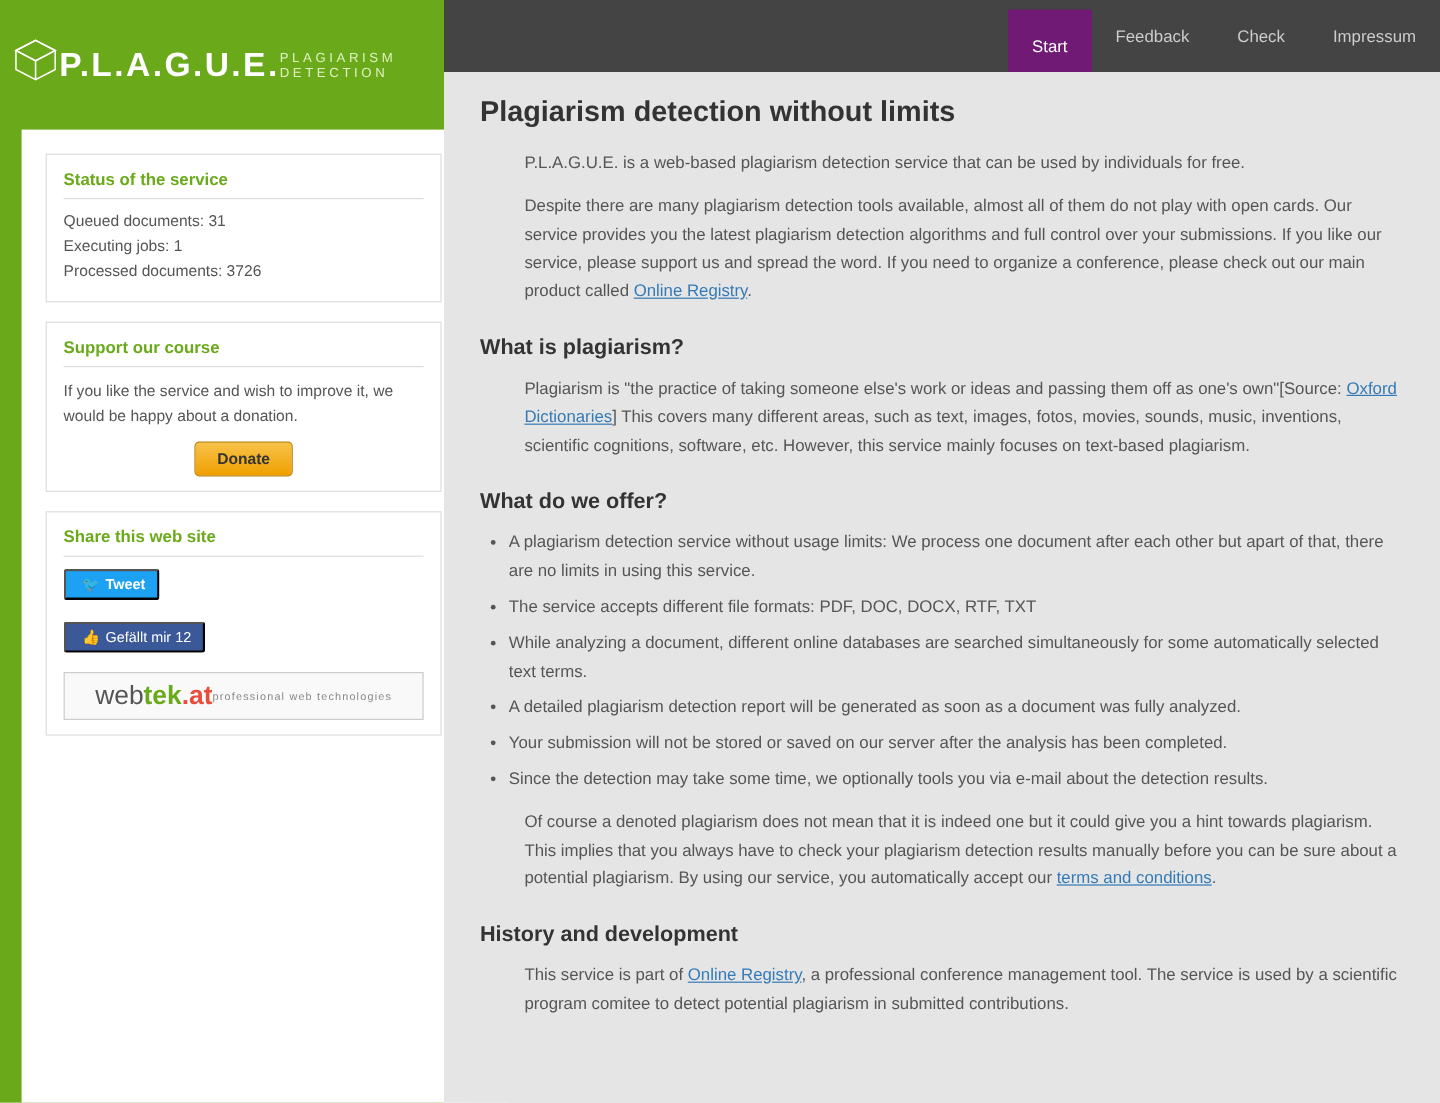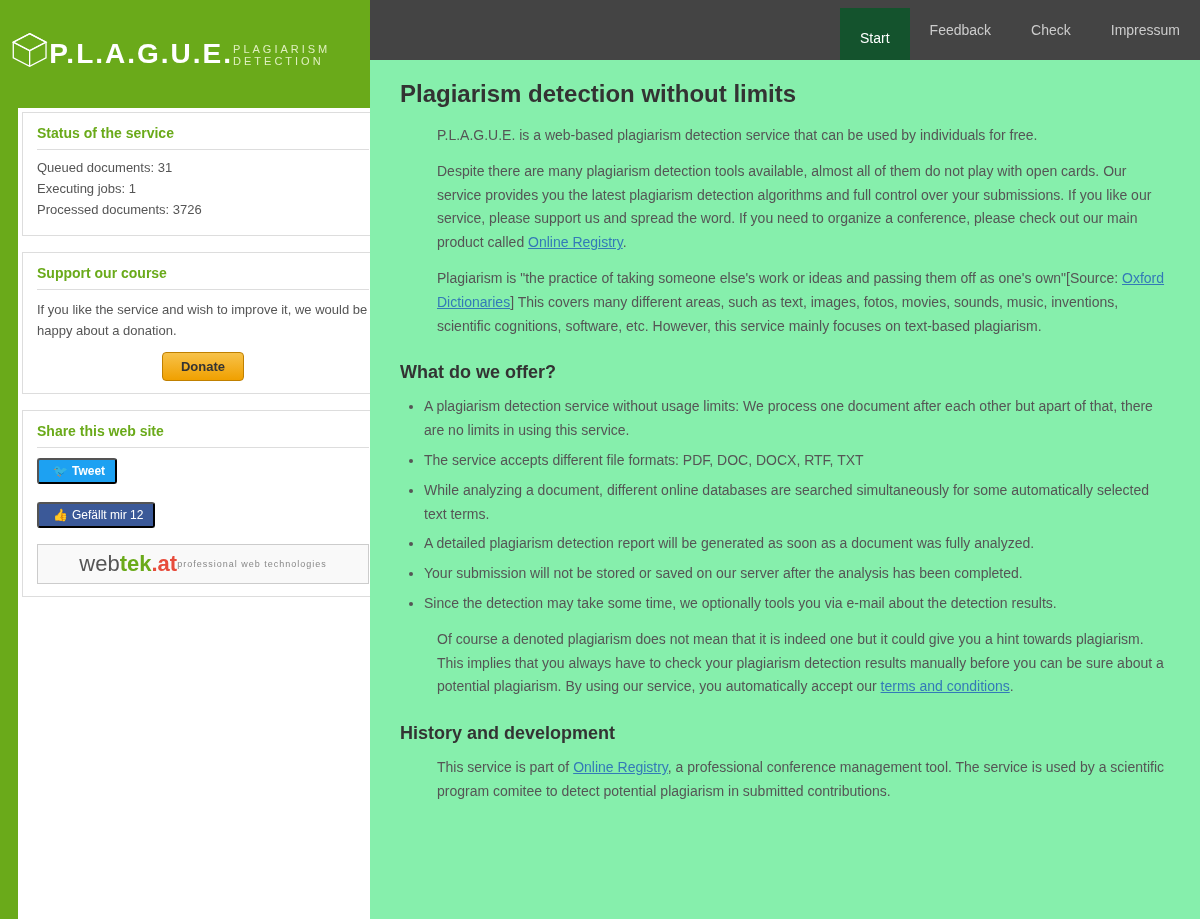--- a/index.html
+++ b/index.html
@@ -9,21 +9,21 @@
     #wrapper { display: flex; min-height: 919px; max-width: 1200px; margin: 0 auto; background: #fff; }
 
     
     #sidebar { width: 370px; min-width: 370px; background: #6aaa1a; display: flex; flex-direction: column; align-items: center; }
 
     .logo-area { width: 100%; display: flex; flex-direction: row; align-items: center; justify-content: center; padding: 20px 10px; background: #6aaa1a; }
     .logo-icon { width: 60px; height: 60px; margin-bottom: 8px; }
     .logo-title { color: #fff; font-size: 28px; font-weight: bold; letter-spacing: 2px; }
     .logo-subtitle { color: #e0f0c0; font-size: 11px; letter-spacing: 3px; margin-top: 2px; }
 
-    .sidebar-content { background: #fff; width: 100%; flex: 1; padding: 4px; margin-left: 36px; }
+    .sidebar-content { background: #fff; width: 100%; flex: 1; padding: 20px; margin-left: 36px; }
 
     .sidebar-box { border: 1px solid #ddd; padding: 12px 14px; margin-bottom: 16px; }
     .sidebar-box h3 { color: #6aaa1a; font-size: 14px; font-weight: bold; border-bottom: 1px solid #ddd; padding-bottom: 8px; margin-bottom: 10px; }
     .sidebar-box p { color: #555; font-size: 13px; line-height: 1.6; margin-bottom: 6px; }
     .sidebar-box a { color: #337ab7; text-decoration: underline; }
 
     .status-item { color: #555; font-size: 13px; margin-bottom: 6px; }
 
     .donate-area { text-align: center; margin-top: 10px; }
     .donate-btn { background: linear-gradient(to bottom, #f7c24a, #f0a000); border: 1px solid #c08000; border-radius: 4px; padding: 6px 18px; font-size: 13px; font-weight: bold; color: #333; cursor: pointer; display: inline-block; }
@@ -37,24 +37,24 @@
     .webtek-logo { margin-top: 16px; border: 1px solid #ccc; padding: 6px 10px; display: flex; align-items: center; justify-content: center; background: #f9f9f9; }
     .webtek-logo .web { color: #555; font-size: 22px; }
     .webtek-logo .tek { color: #6aaa1a; font-size: 22px; font-weight: bold; }
     .webtek-logo .at { color: #e74c3c; font-size: 22px; font-weight: bold; }
     .webtek-logo .sub { display: block; font-size: 9px; color: #888; letter-spacing: 1px; text-align: center; }
 
     
     #topbar-wrapper { display: flex; flex-direction: column; flex: 1; }
     #topbar { background: #444; display: flex; justify-content: flex-end; height: 60px; align-items: center; }
     .nav-item { color: #ccc; font-size: 14px; padding: 0 20px; height: 100%; display: flex; align-items: center; cursor: pointer; text-decoration: none; }
-    .nav-item.active { background: #14532d; color: #fff; margin-top: 16px; }
+    .nav-item.active { background: #701a75; color: #fff; margin-top: 16px; }
 
     
-    #main { padding: 20px 30px; flex: 1; background: #86efac; }
+    #main { padding: 20px 30px; flex: 1; background: #e5e5e5; }
     #main h1 { font-size: 24px; font-weight: bold; color: #333; margin-bottom: 16px; }
     #main h2 { font-size: 18px; font-weight: bold; color: #333; margin: 24px 0 12px; }
     #main p { font-size: 14px; color: #555; line-height: 1.7; margin-bottom: 12px; margin-left: 37px; }
     #main a { color: #337ab7; text-decoration: underline; }
     #main ul { margin-left: 24px; margin-bottom: 12px; }
     #main ul li { font-size: 14px; color: #555; line-height: 1.7; margin-bottom: 6px; }
   </style>
 </head>
 <body>
 
@@ -126,20 +126,21 @@
 
     <div id="main">
       <h1>Plagiarism detection without limits</h1>
 
       <p>P.L.A.G.U.E. is a web-based plagiarism detection service that can be used by individuals for free.</p>
 
       <p>
         <span>Despite there are many plagiarism detection tools available, almost all of them do not play with open cards. Our service provides you the latest plagiarism detection algorithms and full control over your submissions. If you like our service, please support us and spread the word. If you need to organize a conference, please check out our main product called</span> <a href="#">Online Registry</a><span>.</span>
       </p>
 
+      <h2>What is plagiarism?</h2>
 
       <p>
         <span>Plagiarism is "the practice of taking someone else's work or ideas and passing them off as one's own"[Source:</span> <a href="#">Oxford Dictionaries</a><span>] This covers many different areas, such as text, images, fotos, movies, sounds, music, inventions, scientific cognitions, software, etc. However, this service mainly focuses on text-based plagiarism.</span>
       </p>
 
       <h2>What do we offer?</h2>
 
       <ul>
         <li>A plagiarism detection service without usage limits: We process one document after each other but apart of that, there are no limits in using this service.</li>
         <li>The service accepts different file formats: PDF, DOC, DOCX, RTF, TXT</li>

